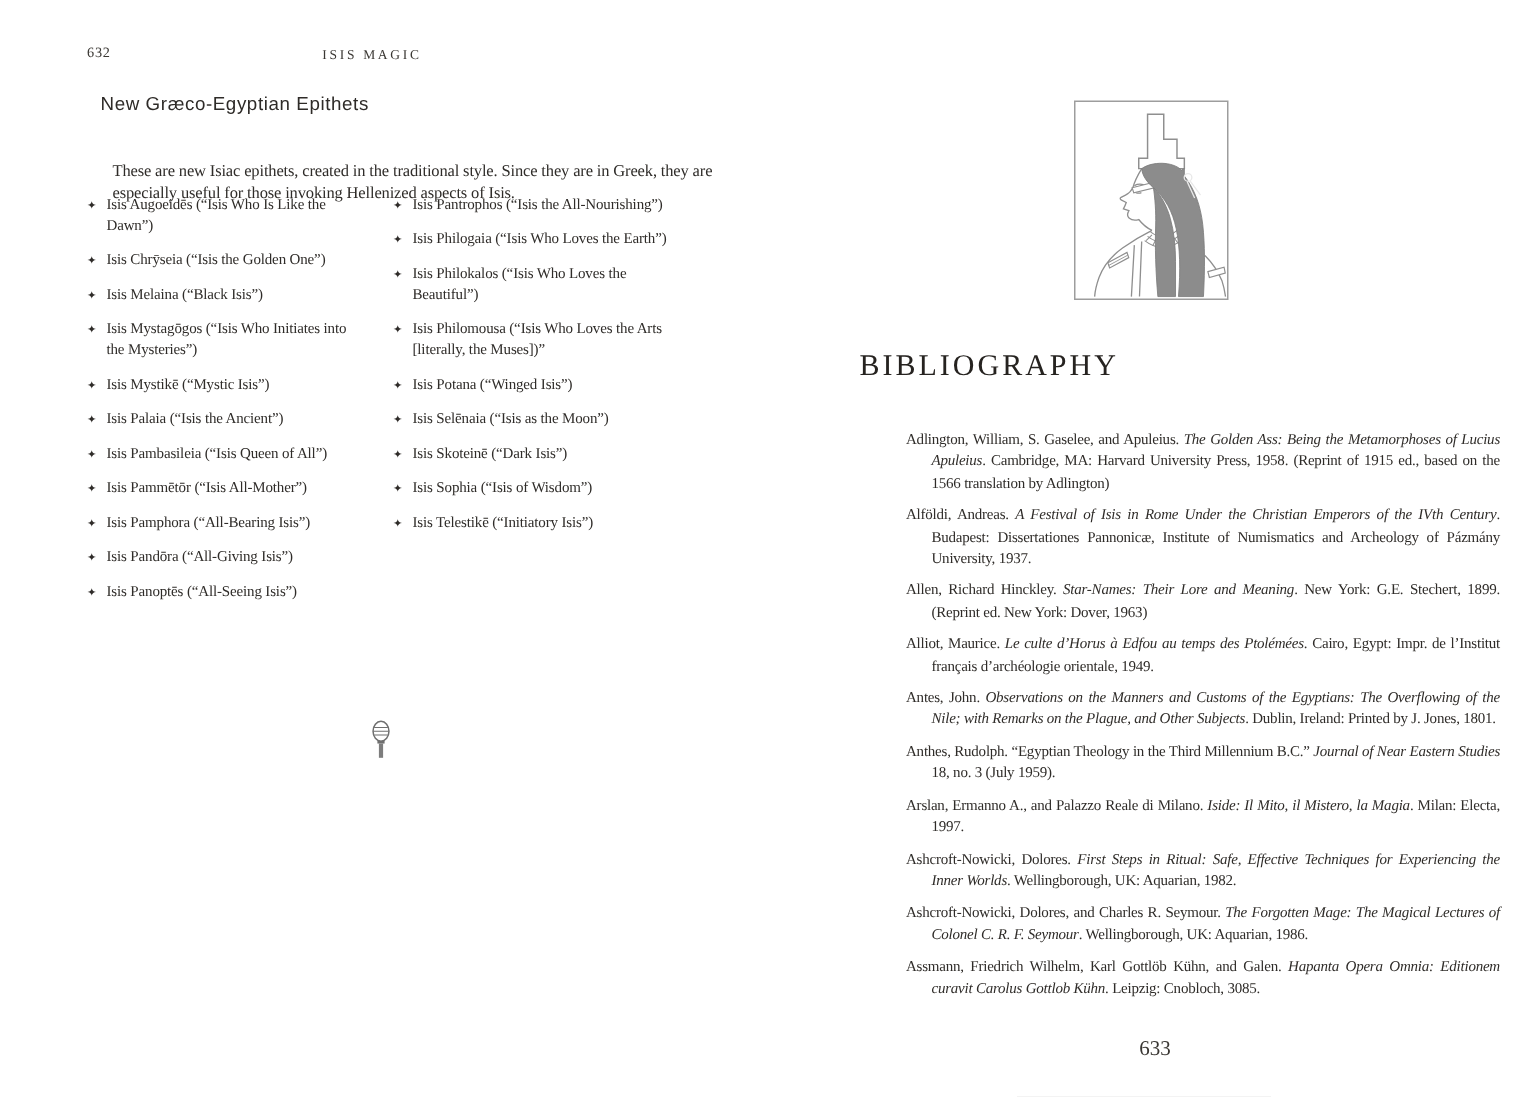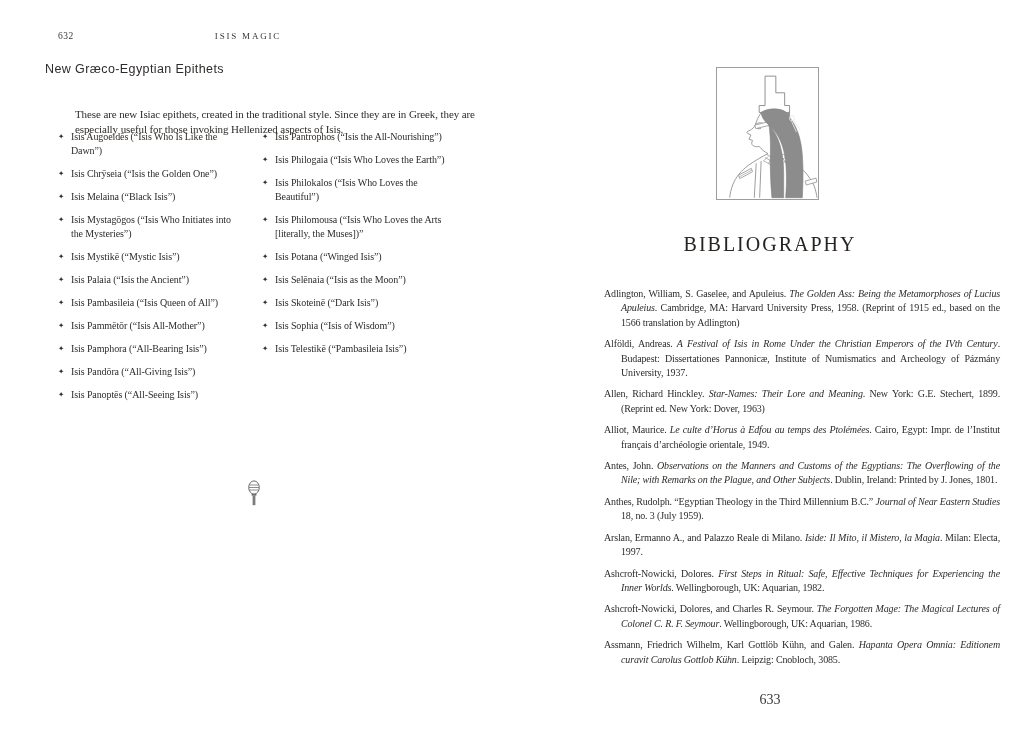--- a/index.html
+++ b/index.html
@@ -4,36 +4,36 @@
 <style>
   html,body{margin:0;padding:0;background:#e9e9e9;}
   .spread{
     position:relative;width:1024px;height:731px;background:#ffffff;
     font-family:"Liberation Serif",serif;color:#2f2c29;overflow:hidden;
   }
   
   .folio-left{position:absolute;left:58px;top:31px;font-size:9.5px;letter-spacing:.5px;color:#3a3733;}
   .running-head{position:absolute;left:58px;top:31px;width:380px;text-align:center;
     font-size:9px;letter-spacing:1.8px;color:#3a3733;}
-  .section-heading{position:absolute;left:45px;top:62px;margin:0;
+  .section-heading{position:absolute;left:67px;top:62px;margin:0;
     font-family:"Liberation Sans",sans-serif;font-size:12.5px;font-weight:500;
     letter-spacing:.4px;color:#2e2b28;}
   .intro{position:absolute;left:58px;top:90px;width:402px;margin:17px;
     font-size:11px;line-height:14.5px;letter-spacing:-.1px;}
   .epithet-col{position:absolute;top:130px;font-size:10px;line-height:14px;letter-spacing:-.1px;}
   .col1{left:58px;width:186px;}
   .col2{left:262px;width:196px;}
   .epithet-item{position:relative;padding-left:13px;margin-bottom:9px;}
   .bullet{position:absolute;left:0;top:1.5px;font-size:7.5px;line-height:10px;color:#2f2c29;}
   .ornament{position:absolute;left:247px;top:480px;width:14px;height:26px;}
   
   .illustration-frame{position:absolute;left:716px;top:67px;width:103px;height:133px;
     border:1px solid #9d9d9d;box-sizing:border-box;margin:0;background:#fff;}
   .illustration-frame svg{display:block;width:101px;height:131px;}
-  .chapter-heading{position:absolute;left:573px;top:233px;width:394px;margin:0;text-align:center;
+  .chapter-heading{position:absolute;left:573px;top:233px;width:394px;margin:0;text-align:left;
     font-size:20px;font-weight:400;letter-spacing:2px;color:#262320;}
   .bibliography{position:absolute;left:604px;top:287px;width:396px;
     font-size:10px;line-height:14.4px;letter-spacing:-.15px;text-align:justify;}
   .bib-entry{margin:0 0 7px 0;padding-left:17px;text-indent:-17px;}
   .bib-entry i{font-style:italic;}
   .folio-right{position:absolute;left:573px;top:692px;width:394px;text-align:center;
     font-size:14px;color:#3a3733;}
 </style>
 </head>
 <body>
@@ -61,21 +61,21 @@
       </div>
     <div class="epithet-col col2">
         <div class="epithet-item"><span class="bullet">✦</span><span>Isis Pantrophos (“Isis the All-Nourishing”)</span></div>
         <div class="epithet-item"><span class="bullet">✦</span><span>Isis Philogaia (“Isis Who Loves the Earth”)</span></div>
         <div class="epithet-item"><span class="bullet">✦</span><span>Isis Philokalos (“Isis Who Loves the Beautiful”)</span></div>
         <div class="epithet-item"><span class="bullet">✦</span><span>Isis Philomousa (“Isis Who Loves the Arts [literally, the Muses])”</span></div>
         <div class="epithet-item"><span class="bullet">✦</span><span>Isis Potana (“Winged Isis”)</span></div>
         <div class="epithet-item"><span class="bullet">✦</span><span>Isis Selēnaia (“Isis as the Moon”)</span></div>
         <div class="epithet-item"><span class="bullet">✦</span><span>Isis Skoteinē (“Dark Isis”)</span></div>
         <div class="epithet-item"><span class="bullet">✦</span><span>Isis Sophia (“Isis of Wisdom”)</span></div>
-        <div class="epithet-item"><span class="bullet">✦</span><span>Isis Telestikē (“Pambasileia Isis”)</span></div>
+        <div class="epithet-item"><span class="bullet">✦</span><span>Isis Telestikē (“Initiatory Isis”)</span></div>
       </div>
 
     <div class="ornament">
       <svg viewBox="0 0 14 26" width="14" height="26">
         <ellipse cx="7" cy="7.5" rx="5.3" ry="6.6" fill="none" stroke="#6f6f6f" stroke-width="1"></ellipse>
         <line x1="2.4" y1="5" x2="11.6" y2="5" stroke="#6f6f6f" stroke-width="0.8"></line>
         <line x1="1.8" y1="7.5" x2="12.2" y2="7.5" stroke="#6f6f6f" stroke-width="0.8"></line>
         <line x1="2.4" y1="10" x2="11.6" y2="10" stroke="#6f6f6f" stroke-width="0.8"></line>
         <rect x="4.6" y="13.9" width="4.8" height="1.8" fill="#6f6f6f"></rect>
         <rect x="5.6" y="15.7" width="2.8" height="9.5" fill="#7d7d7d"></rect>

